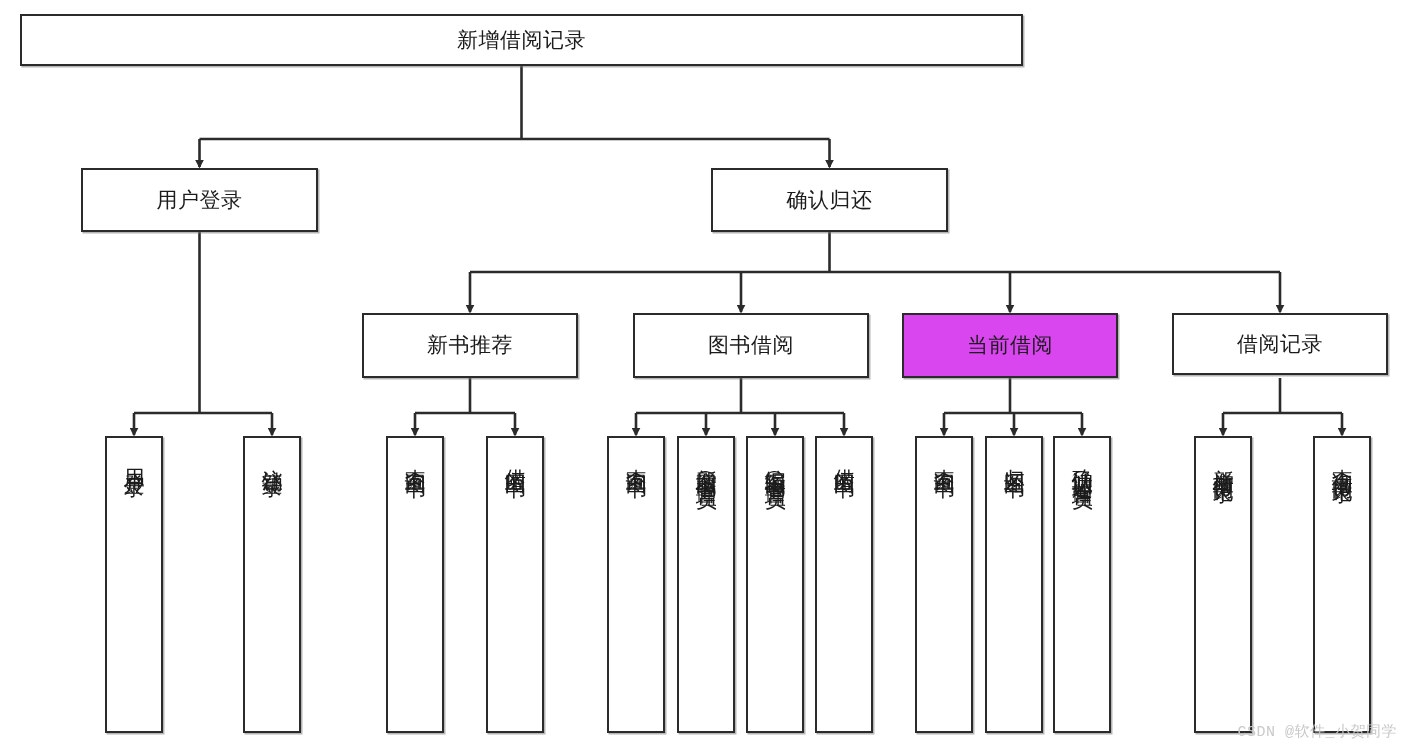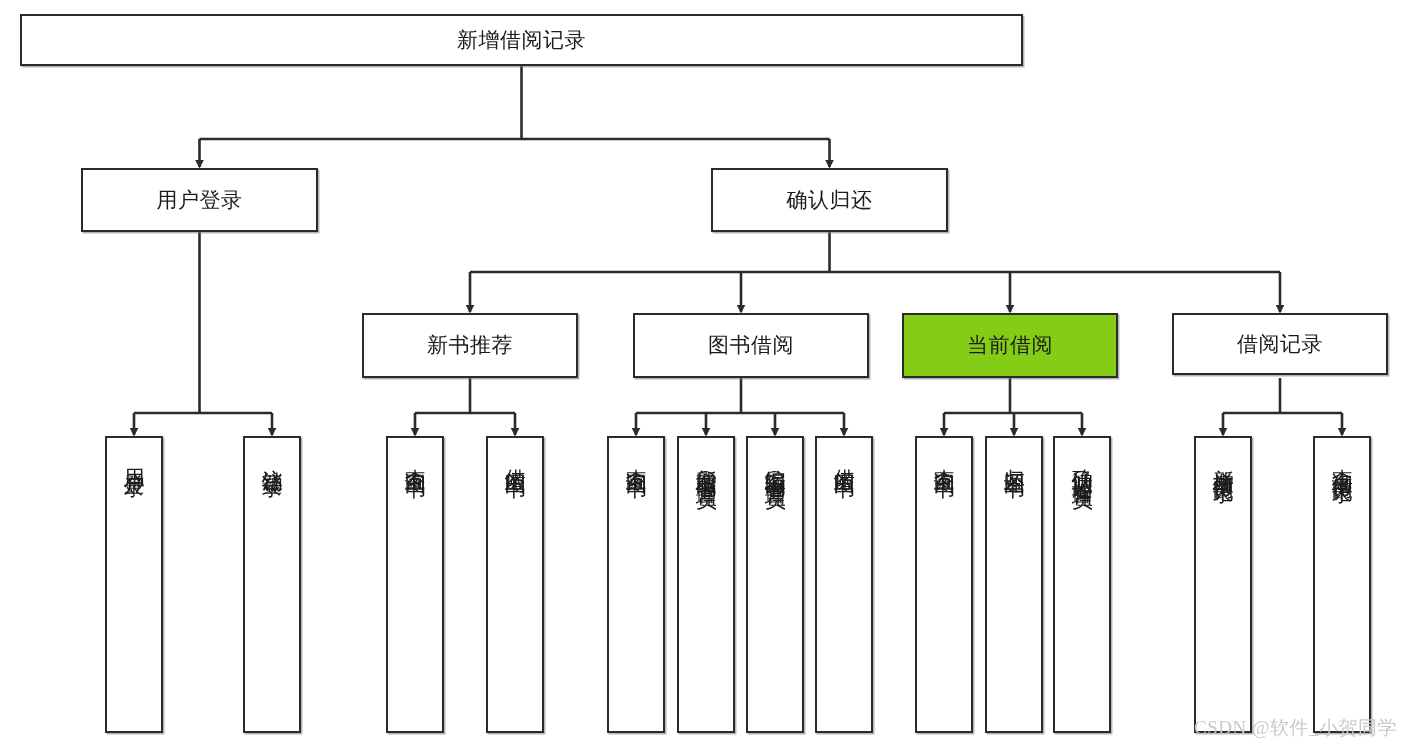--- a/index.html
+++ b/index.html
@@ -54,25 +54,25 @@
   .node.vertical {
     align-items: flex-start;
     justify-content: center;
     padding-top: 14px;
   }
   .watermark {
     position: absolute;
     right: 8px;
     bottom: 6px;
     color: #c9c9c9;
-    font-size: 19px;
+    font-size: 15px;
     letter-spacing: 0.5px;
     white-space: nowrap;
     z-index: 3;
-    font-family: Liberation Serif, serif;
+    font-family: Liberation Mono, monospace;
   }
 </style>
 </head>
 <body>
 
 <div id="canvas">
 
   <svg id="edges" viewBox="0 0 1405 747" preserveAspectRatio="none" aria-hidden="true">
     <defs>
       <marker id="arrowhead" markerWidth="9" markerHeight="9" refX="7.4" refY="4.5" orient="auto" markerUnits="userSpaceOnUse">
@@ -125,21 +125,21 @@
       </div>
       <div class="node" style="left: 711px; top: 168px; width: 237px; height: 64px; border-color: rgb(43, 43, 43); background: rgb(255, 255, 255);">
         <span class="label" style="color: rgb(27, 27, 27);">确认归还</span>
       </div>
       <div class="node" style="left: 362px; top: 313px; width: 216px; height: 65px; border-color: rgb(43, 43, 43); background: rgb(255, 255, 255);">
         <span class="label" style="color: rgb(27, 27, 27);">新书推荐</span>
       </div>
       <div class="node" style="left: 633px; top: 313px; width: 236px; height: 65px; border-color: rgb(43, 43, 43); background: rgb(255, 255, 255);">
         <span class="label" style="color: rgb(27, 27, 27);">图书借阅</span>
       </div>
-      <div class="node" style="left: 902px; top: 313px; width: 216px; height: 65px; border-color: rgb(43, 43, 43); background: #84cc16;">
+      <div class="node" style="left: 902px; top: 313px; width: 216px; height: 65px; border-color: rgb(43, 43, 43); background: #d946ef;">
         <span class="label" style="color: rgb(27, 27, 27);">当前借阅</span>
       </div>
       <div class="node" style="left: 1172px; top: 313px; width: 216px; height: 62px; border-color: rgb(43, 43, 43); background: rgb(255, 255, 255);">
         <span class="label" style="color: rgb(27, 27, 27);">借阅记录</span>
       </div>
       <div class="node vertical" style="left: 105px; top: 436px; width: 58px; height: 297px; border-color: rgb(43, 43, 43); background: rgb(255, 255, 255);">
         <span class="label" style="color: rgb(27, 27, 27);">用户登录</span>
       </div>
       <div class="node vertical" style="left: 243px; top: 436px; width: 58px; height: 297px; border-color: rgb(43, 43, 43); background: rgb(255, 255, 255);">
         <span class="label" style="color: rgb(27, 27, 27);">注销登录</span>

